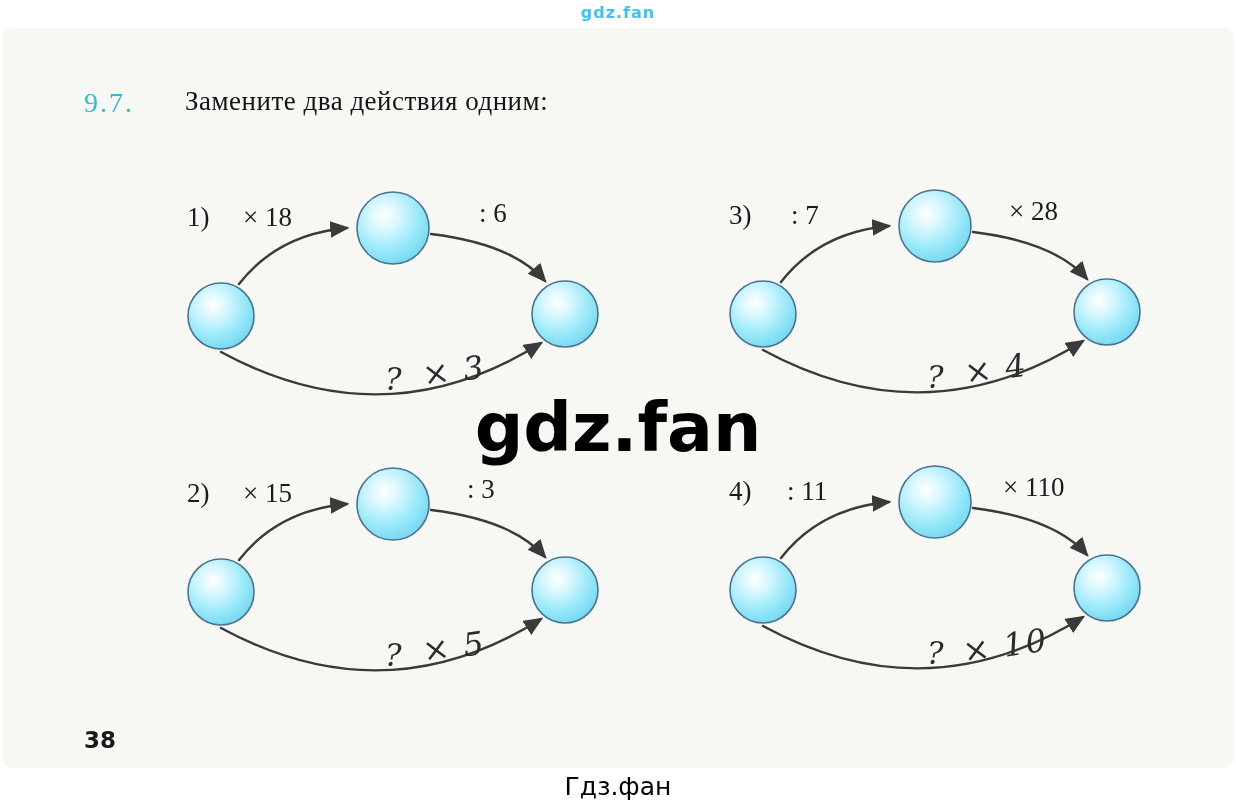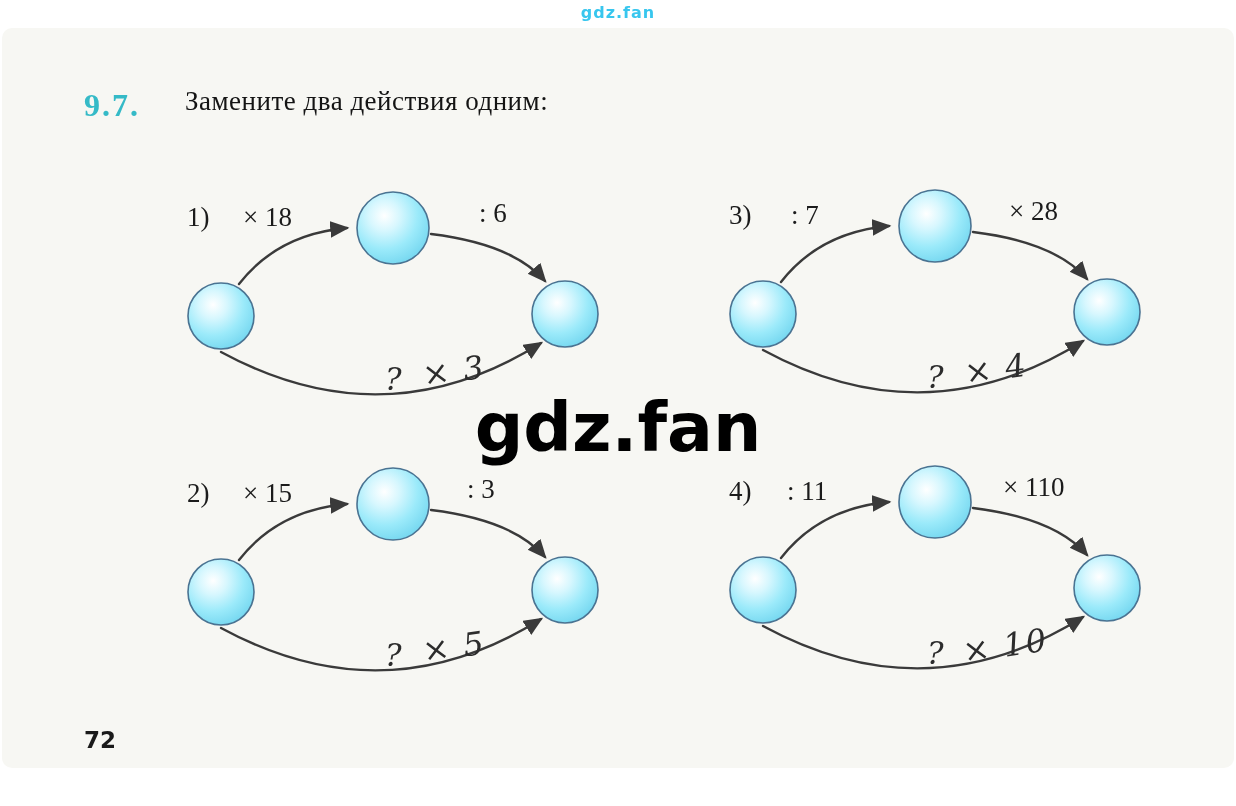--- a/index.html
+++ b/index.html
@@ -21,21 +21,21 @@
     position:absolute; top:3px; left:0; width:100%;
     text-align:center;
     font-family:"DejaVu Sans", sans-serif;
     font-size:16px; font-weight:bold;
     color:#2ec4ee; letter-spacing:1px;
     filter:blur(0.5px); opacity:0.95;
   }
 
   .ex-num {
     position:absolute; left:84px; top:87px;
-    font-size:32px; font-weight:bold; color:#35bac7; letter-spacing:2px;
+    font-size:28px; font-weight:normal; color:#35bac7; letter-spacing:2px;
   }
   .ex-task {
     position:absolute; left:185px; top:86px;
     font-size:27px; color:#141414; letter-spacing:0.5px;text-align:right;
   }
 
   .diagram { position:absolute; width:430px; height:245px; }
   .d1 { left:183px; top:176px; }
   .d3 { left:725px; top:174px; }
   .d2 { left:183px; top:452px; }
@@ -164,16 +164,17 @@
       <text class="num" x="4" y="50">4)</text>
       <text class="op" x="62" y="50">: 11</text>
       <text class="op" x="278" y="46">× 110</text>
       <text class="qmark" x="202" y="214">?</text>
       <text class="answer" x="238" y="208" transform="rotate(-8 270 200)">× 10</text>
     </svg>
   </div>
 
   <div class="wm-center">gdz.fan</div>
 
-  <div class="page-num">72</div>
+  <div class="page-num">38</div>
 
+  <div class="wm-bottom">Гдз.фан</div>
 
 </div>
 
 </body></html>

